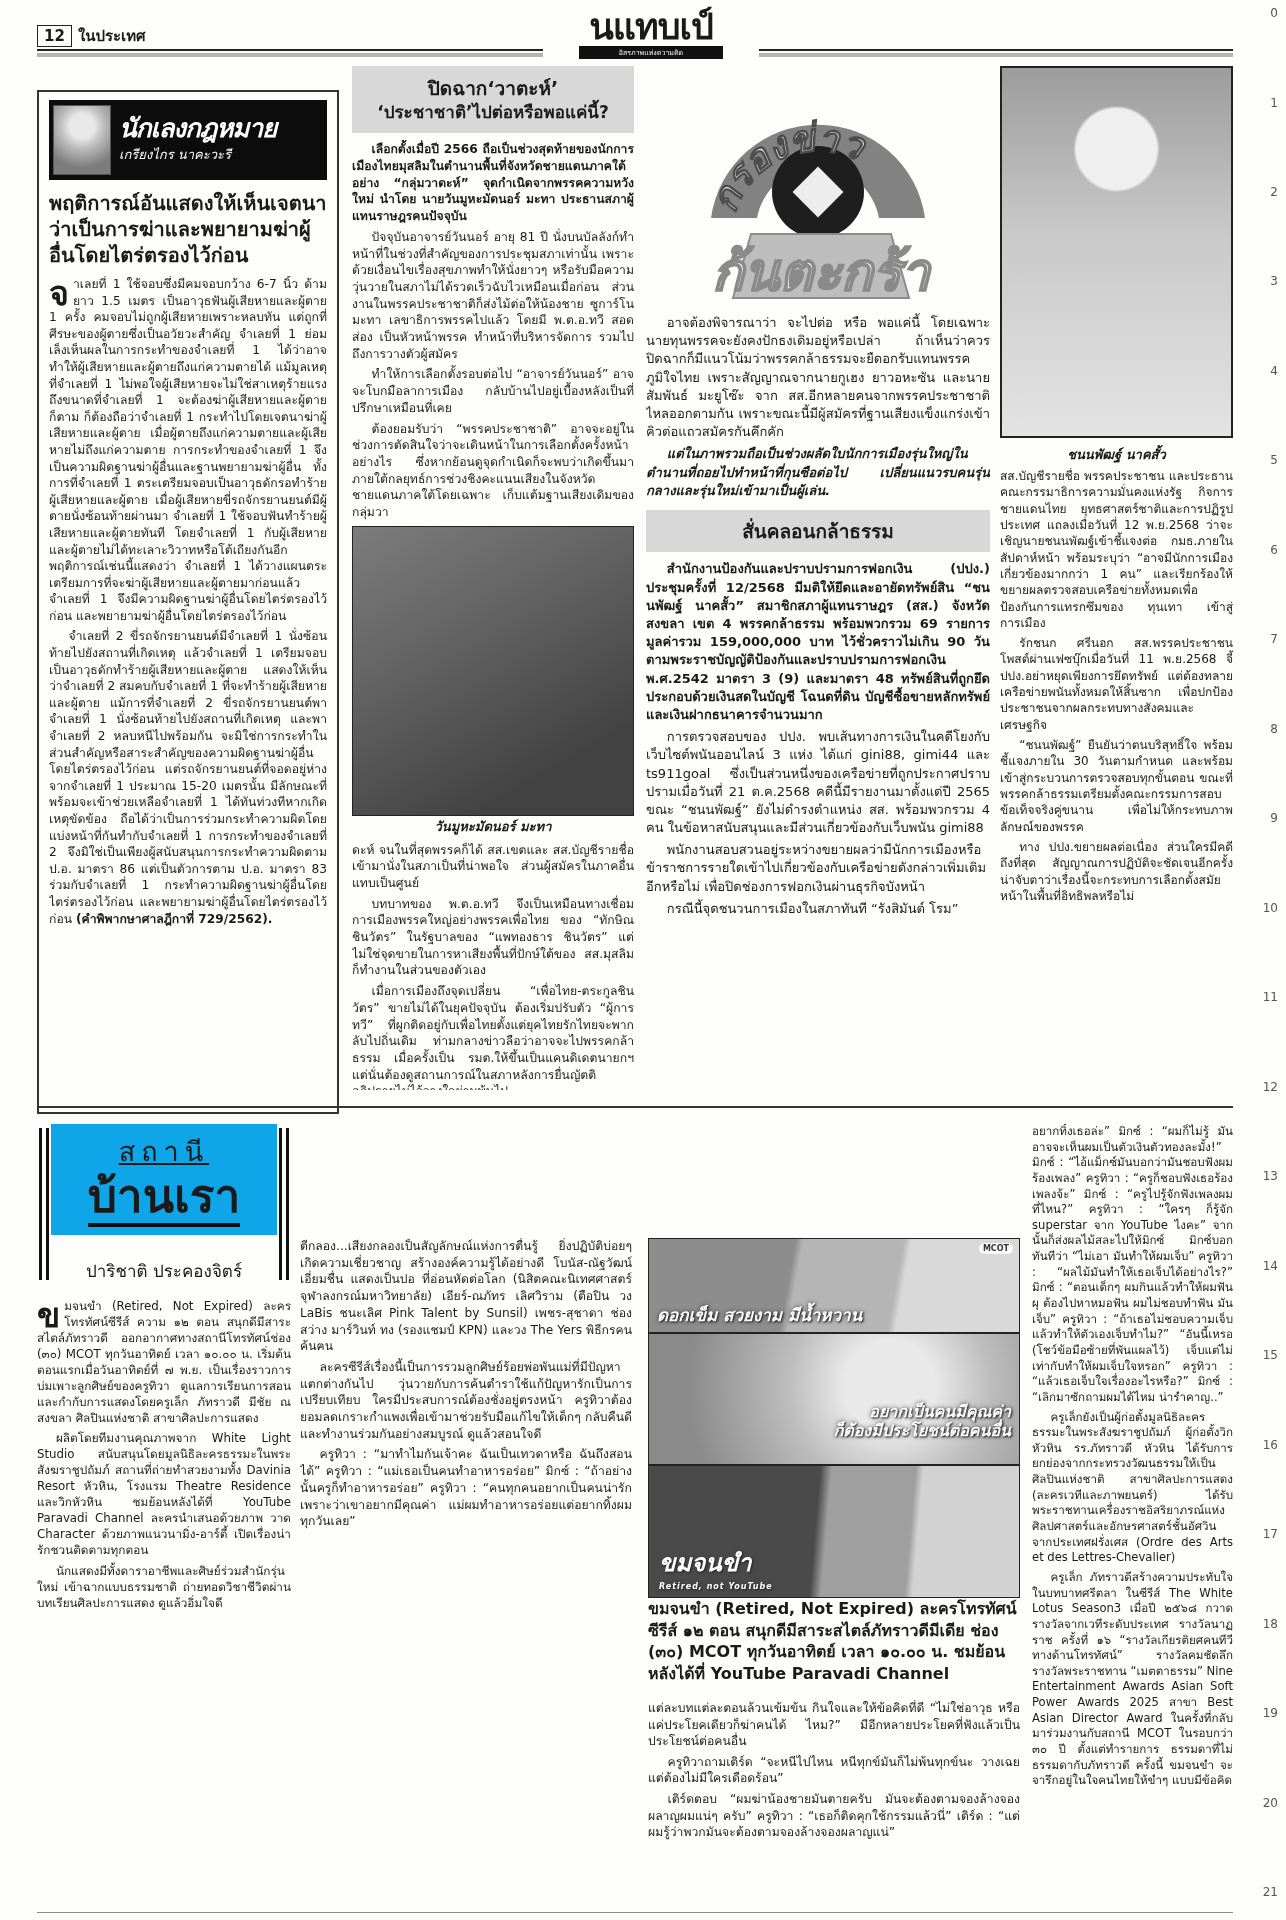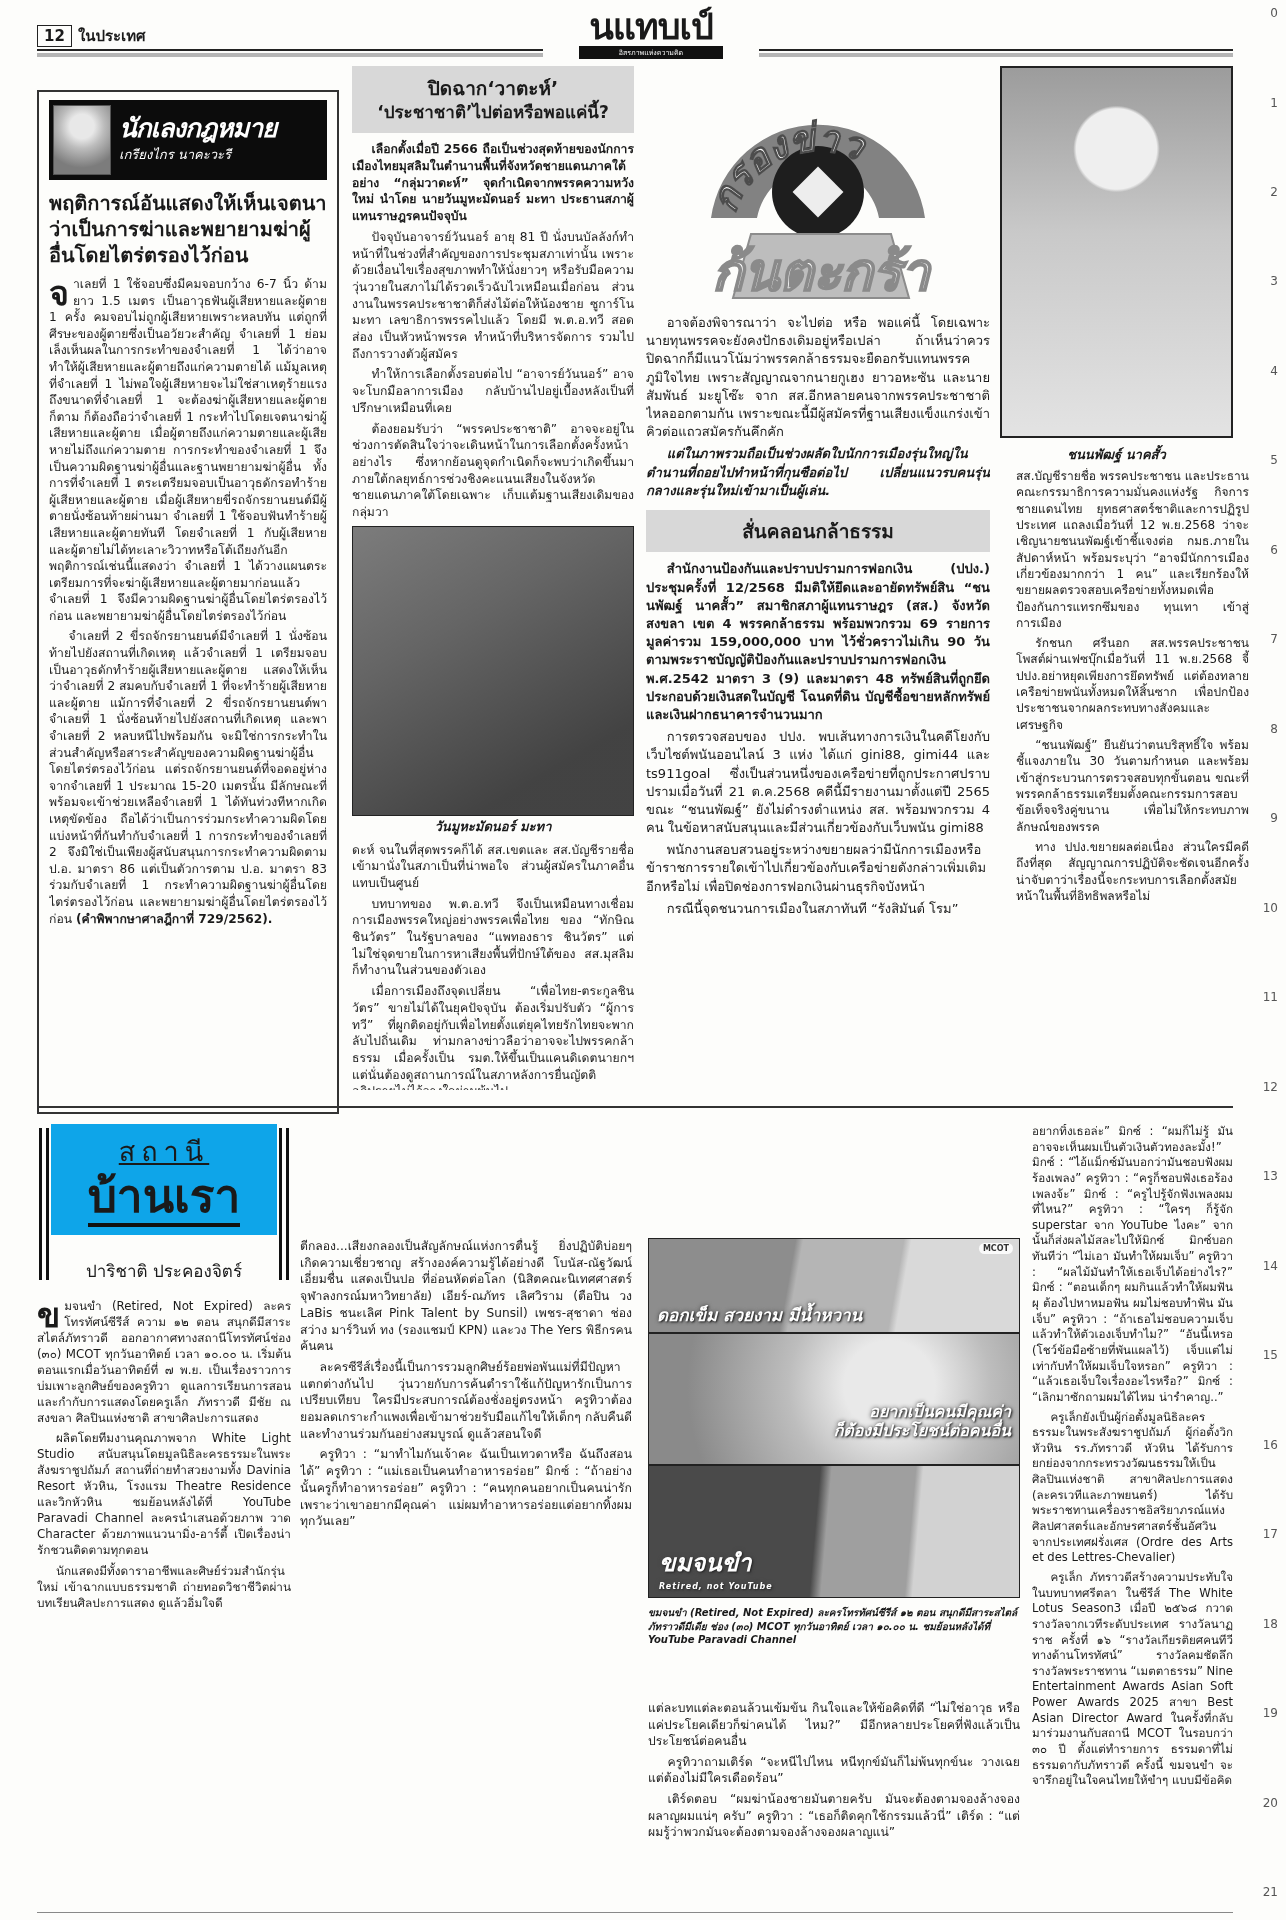--- a/index.html
+++ b/index.html
@@ -39,21 +39,21 @@
   #watdah-photo{width:100%;height:290px;background:linear-gradient(150deg,#cfcfcf 0%,#a8a8a8 35%,#6f6f6f 80%),#999;border:1px solid #222;box-sizing:border-box;margin:5px 0 2px;background-blend-mode:multiply;}
   .photo-caption{text-align:center;font-weight:bold;font-style:italic;font-size:13px;margin:2px 0 6px;text-indent:0;}
   
   #krong-col{left:646px;top:66px;width:344px;height:1024px;font-size:13px;line-height:1.4;}
   #krong-logo{display:block;margin:0 auto 8px;}
   .kicker{font-weight:bold;font-style:italic;text-indent:1.6em;}
   #krong-sec-head{background:#d8d8d8;text-align:center;font-size:19px;font-weight:800;padding:8px 0;margin:10px 0 8px;}
   
   #tr-photo{left:1000px;top:66px;width:233px;height:372px;background:radial-gradient(circle at 50% 22%,#efefef 0 13%,transparent 14%),linear-gradient(180deg,#9c9c9c 0%,#c9c9c9 45%,#e3e3e3 100%);border:2px solid #222;box-sizing:border-box;}
   #tr-caption{left:1000px;top:442px;width:233px;}
-  #right-col{left:1000px;top:468px;width:233px;height:622px;font-size:12px;line-height:1.36;margin-left:16px;}
+  #right-col{left:1000px;top:468px;width:233px;height:622px;font-size:12px;line-height:1.36;}
   
   #mid-divider{left:37px;top:1106px;width:1196px;height:1.5px;background:#333;}
   
   #station{left:37px;top:1124px;width:254px;height:784px;}
   #station-logo{display:flex;align-items:stretch;}
   .dbar{width:4px;border-left:3.5px solid #111;border-right:3.5px solid #111;margin:4px 2px;}
   #station-logo-center{flex:1;text-align:center;}
   #station-title-box{background:#0ea5e9;padding:6px 4px 8px;text-decoration:underline;}
   #station-t1{font-size:27px;letter-spacing:6px;}
   #station-t2{font-size:46px;font-weight:900;line-height:1;border-bottom:4px solid #111;display:inline-block;padding-bottom:4px;}
@@ -68,21 +68,21 @@
   .sphoto{position:relative;width:100%;border:1px solid #222;box-sizing:border-box;}
   #sphoto1{height:95px;background:linear-gradient(100deg,#8d8d8d 0 38%,#b5b5b5 40% 66%,#d9d9d9 68% 100%);}
   #sphoto2{height:132px;background:radial-gradient(circle at 65% 40%,#e9e9e9 0 18%,#bdbdbd 40%,#8a8a8a 80%);}
   #sphoto3{height:133px;background:linear-gradient(95deg,#4a4a4a 0 45%,#9f9f9f 48% 70%,#d2d2d2 72% 100%);}
   .ph-overlay{position:absolute;color:#fff;font-style:italic;font-weight:bold;text-shadow:1px 1px 2px #222,0 0 4px #444;}
   #ov1{left:8px;bottom:4px;font-size:17px;}
   #ov2{right:8px;bottom:24px;font-size:16px;text-align:right;line-height:1.2;}
   #ov3{left:10px;bottom:6px;font-size:24px;font-weight:900;}
   #ov3 .sub{display:block;font-size:8px;font-weight:bold;letter-spacing:1px;}
   .badge{position:absolute;top:4px;right:6px;background:rgba(255,255,255,0.85);color:#333;font-size:8px;font-weight:bold;padding:1px 4px;border-radius:6px;}
-  #series-photo-caption{margin-top:8px;font-weight:bold;font-style:italic;font-size:10px;line-height:1.35;text-indent:0;}
+  #series-photo-caption{font-weight:bold;font-size:16px;line-height:1.35;text-indent:0;}
   #series-below{left:648px;top:1700px;width:372px;height:206px;font-size:12.2px;line-height:1.36;}
   #series-right{left:1032px;top:1124px;width:201px;height:784px;font-size:11.6px;line-height:1.35;}
   .bottom-rule{left:37px;top:1912px;width:1196px;height:1px;background:#888;}
 </style>
 </head>
 <body>
 
 <div id="page">
 
   <div class="ruler">

